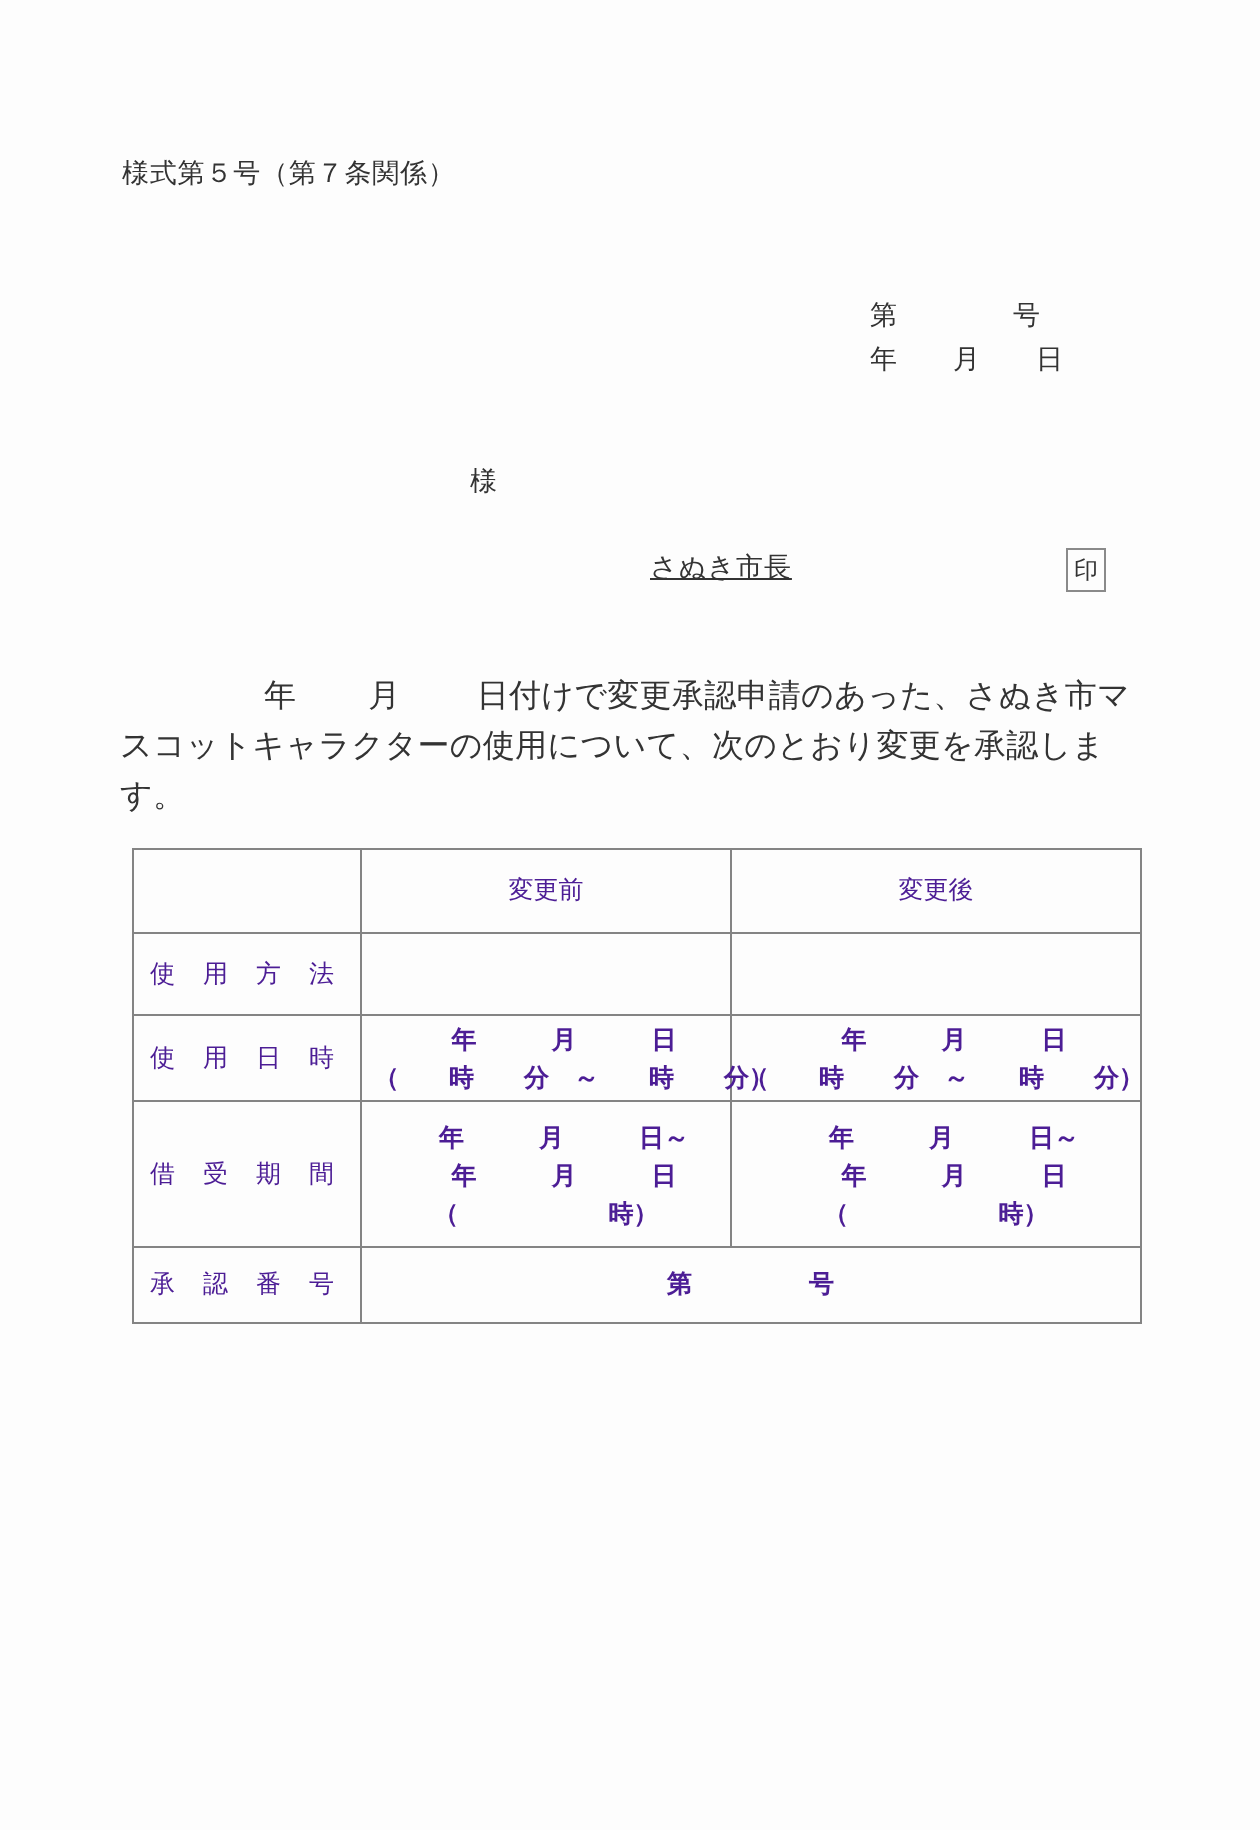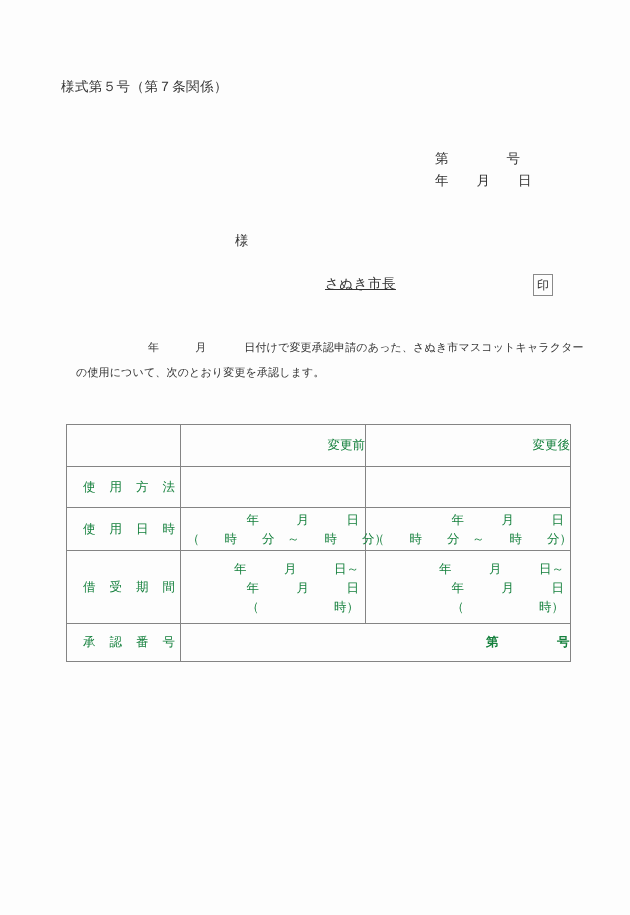--- a/index.html
+++ b/index.html
@@ -87,45 +87,44 @@
     line-height: 20px;
     text-align: center;
   }
 
   
   .body-para {
     position: absolute;
     left: 60px;
     top: 319px;
     width: 512px;
-    font-size: 11px;
+    font-size: 16px;
     line-height: 25px;
     letter-spacing: 0.15px;
-    margin-left: 16px;
   }
   .body-para .indent { display: inline-block; width: 72px; }
   .body-para .g-year { display: inline-block; width: 36px; }
   .body-para .g-month { display: inline-block; width: 38px; }
 
   
   .form-table {
     position: absolute;
     left: 66px;
     top: 408px;
     width: 504px;
     border-collapse: collapse;
     table-layout: fixed;
     font-size: 12.5px;
   }
   .form-table td {
     border: 1px solid #848484;
     padding: 0;
-    text-align: right;
+    text-align: center;
     vertical-align: middle;
-    color: #15803d;
+    color: #4c1d95;
   }
   .col-label { width: 114px; }
   .col-before { width: 185px; }
   .col-after  { width: 205px; }
 
   .r-head td { height: 41px; }
   .r-event td { height: 41px; }
   .r-method td { height: 40px; }
   .r-datetime td { height: 42px; }
   .r-period td { height: 72px; }
@@ -142,20 +141,21 @@
   }
 
   .cell-lines {
     line-height: 19px;
     padding: 0 6px;
     font-size: 12.5px;
   }
   .cell-lines .ln {
     white-space: nowrap;
     display: block;
+    font-weight: bold;
   }
 
   .dt-line1 { padding-left: 18px; letter-spacing: 0px; }
   .dt-line2 { letter-spacing: 0px; }
 
   .pd-line { padding-left: 18px; }
   .pd-paren { padding-left: 0px; }
 
   .approval-inner {
     white-space: nowrap;

